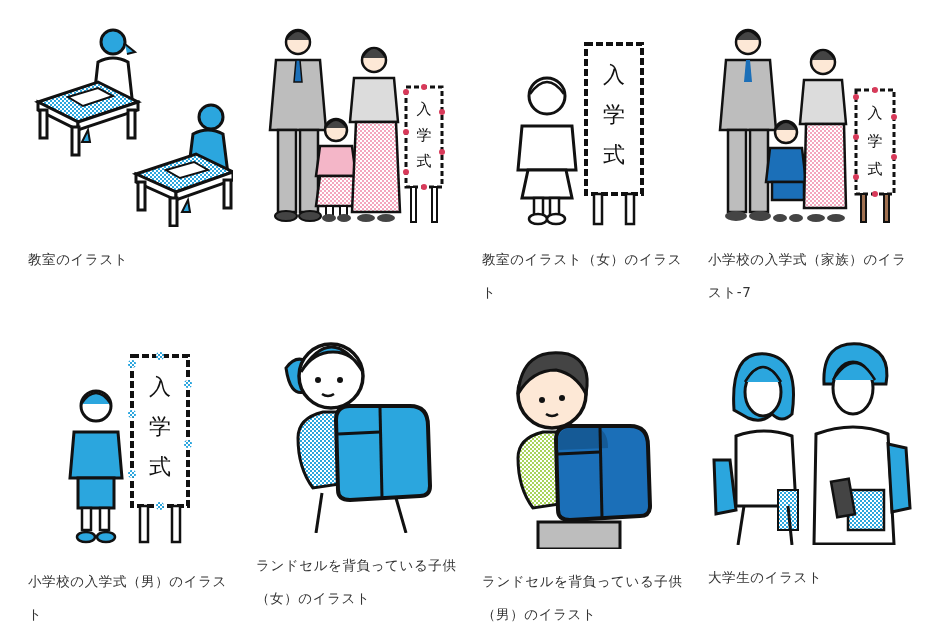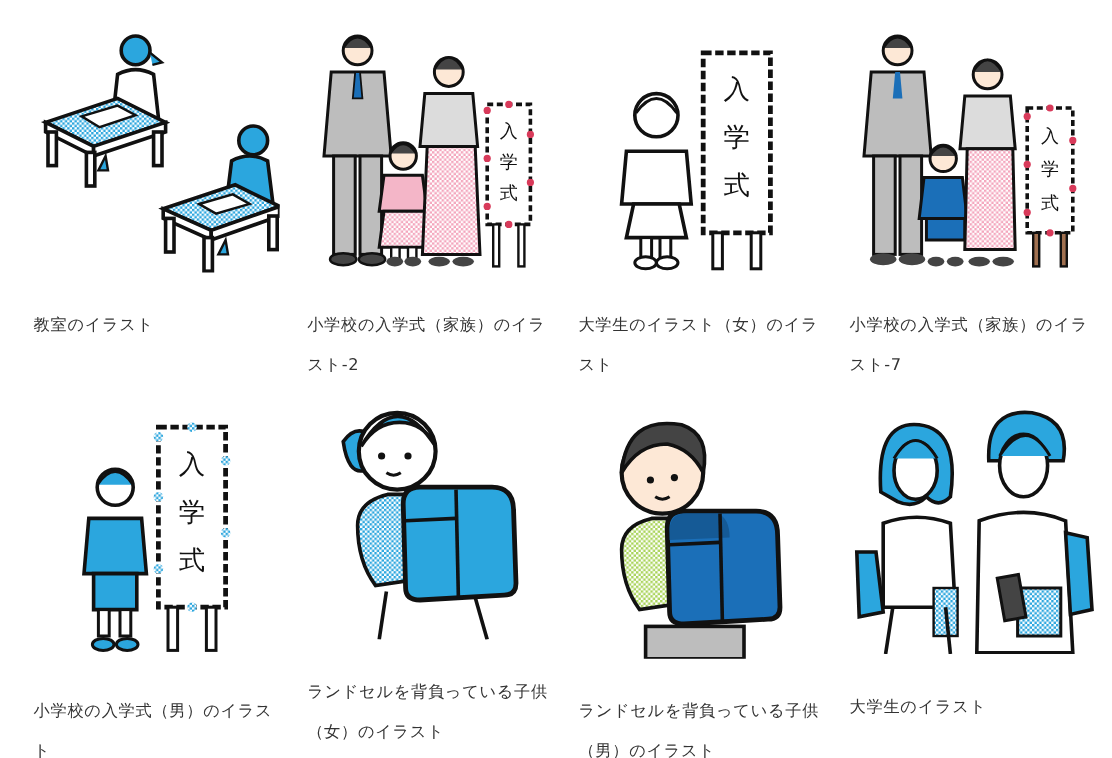--- a/index.html
+++ b/index.html
@@ -2,21 +2,21 @@
 <html><head>
 <meta charset="utf-8">
 <style>
   html, body { margin:0; padding:0; background:#ffffff; }
   body { width:927px; height:632px; overflow:hidden; position:relative;
          font-family:"DejaVu Sans", "Liberation Sans", sans-serif; color:#333333; }
   .grid { position:absolute; left:0; top:0; width:927px; height:632px; }
   .card { position:absolute; width:205px; cursor:pointer; display:block; text-decoration:none; color:inherit; }
   .thumb { width:205px; height:205px; display:flex; align-items:flex-end; justify-content:center; }
   .thumb svg { display:block; }
-  .label { margin-top:28px; font-size:13.5px; line-height:33px; letter-spacing:0.6px; color:#333333; word-break:break-all; }
+  .label { margin-top:16px; font-size:13.5px; line-height:33px; letter-spacing:0.6px; color:#333333; word-break:break-all; }
 </style>
 </head>
 <body>
 
 <div class="grid">
 
   <a class="card" style="left:28px; top:22px;">
     <div class="thumb">
       <svg width="205" height="205" viewBox="0 0 205 205">
         <defs>
@@ -100,21 +100,20 @@
             <circle cx="186" cy="130" r="3"></circle>
             <circle cx="150" cy="150" r="3"></circle>
             <circle cx="168" cy="65" r="3"></circle>
             <circle cx="168" cy="165" r="3"></circle>
           </g>
         <text x="168" y="92" text-anchor="middle" font-size="15" font-family="DejaVu Sans, sans-serif" fill="#111">入</text>
         <text x="168" y="118" text-anchor="middle" font-size="15" font-family="DejaVu Sans, sans-serif" fill="#111">学</text>
         <text x="168" y="144" text-anchor="middle" font-size="15" font-family="DejaVu Sans, sans-serif" fill="#111">式</text>
       </svg>
     </div>
-    <div class="label">小学校の入学式（家族）のイラスト-2</div>
   </a>
 
   <a class="card" style="left:482px; top:22px;">
     <div class="thumb">
       <svg width="205" height="205" viewBox="0 0 205 205">
         <circle cx="65" cy="74" r="18" fill="#fff" stroke="#111" stroke-width="3"></circle>
         <path d="M48 72 q17 -24 34 0" fill="none" stroke="#111" stroke-width="2.5"></path>
         <path d="M40 104 l50 0 l4 44 l-58 0 z" fill="#fff" stroke="#111" stroke-width="3"></path>
         <path d="M46 148 l38 0 l6 28 l-50 0 z" fill="#fff" stroke="#111" stroke-width="3"></path>
         <rect x="52" y="176" width="9" height="18" fill="#fff" stroke="#111" stroke-width="2.5"></rect>
@@ -122,21 +121,21 @@
         <ellipse cx="56" cy="197" rx="9" ry="5" fill="#fff" stroke="#111" stroke-width="2.5"></ellipse>
         <ellipse cx="74" cy="197" rx="9" ry="5" fill="#fff" stroke="#111" stroke-width="2.5"></ellipse>
         <rect x="104" y="22" width="56" height="150" fill="#fff" stroke="#111" stroke-width="4" stroke-dasharray="7 3"></rect>
         <rect x="112" y="172" width="8" height="30" fill="#fff" stroke="#111" stroke-width="2.5"></rect>
         <rect x="144" y="172" width="8" height="30" fill="#fff" stroke="#111" stroke-width="2.5"></rect>
         <text x="132" y="60" text-anchor="middle" font-size="22" font-family="DejaVu Sans, sans-serif" fill="#111">入</text>
         <text x="132" y="100" text-anchor="middle" font-size="22" font-family="DejaVu Sans, sans-serif" fill="#111">学</text>
         <text x="132" y="140" text-anchor="middle" font-size="22" font-family="DejaVu Sans, sans-serif" fill="#111">式</text>
       </svg>
     </div>
-    <div class="label">大学生のイラスト（女）のイラスト</div>
+    <div class="label">教室のイラスト（女）のイラスト</div>
   </a>
 
   <a class="card" style="left:708px; top:22px;">
     <div class="thumb">
       <svg width="205" height="205" viewBox="0 0 205 205">
         <defs>
           <pattern id="chkP2" width="4" height="4" patternUnits="userSpaceOnUse">
               <rect width="4" height="4" fill="#fff"></rect>
               <rect width="2" height="2" fill="#f4a6bd"></rect>
               <rect x="2" y="2" width="2" height="2" fill="#f4a6bd"></rect>

